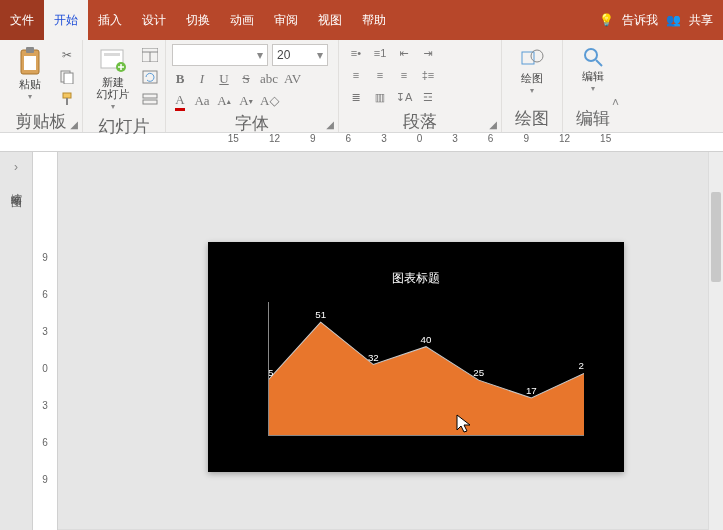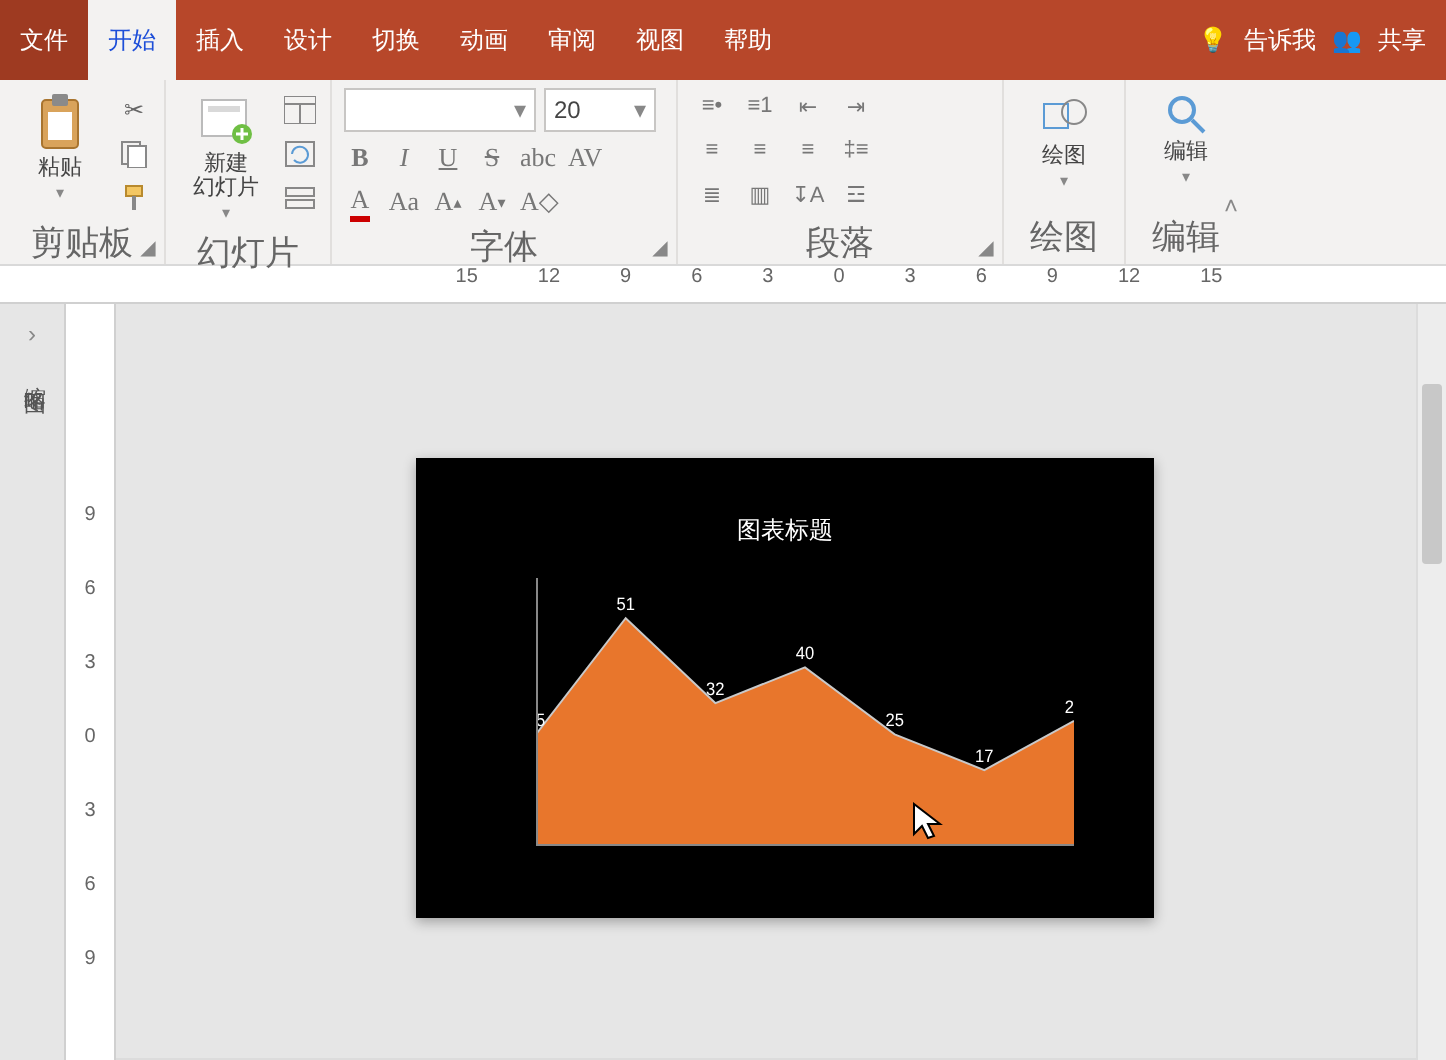--- a/index.html
+++ b/index.html
@@ -28,21 +28,21 @@
 .para-grid{display:grid;grid-template-columns:repeat(4,22px);grid-auto-rows:20px;gap:2px}
 .para-grid .ribbtn{font-family:inherit;font-size:11px}
 .collapse-btn{position:absolute;right:4px;bottom:22px;color:#888;cursor:pointer}
 .ruler-h{height:18px;background:#ffffff;border-bottom:1px solid #d0d0d0;display:flex;align-items:flex-start;justify-content:center;gap:30px;color:#666;font-size:10px;padding-left:116px}
 .workarea{position:relative;display:flex;height:392px}
 .leftbar{width:32px;background:#e6e6e6;border-right:1px solid #d0d0d0;display:flex;flex-direction:column;align-items:center;padding-top:8px;gap:10px}
 .outline-label{writing-mode:vertical-rl;font-size:11px;color:#555;letter-spacing:2px}
 .chev{color:#888;cursor:pointer}
 .ruler-v{width:24px;background:#fff;border-right:1px solid #d0d0d0;display:flex;flex-direction:column;align-items:center;justify-content:flex-start;gap:26px;color:#666;font-size:10px;padding-top:100px}
 .canvas{flex:1;background:#e6e6e6;position:relative}
-.slide{position:absolute;left:150px;top:77px;width:369px;height:230px;background:#000;box-shadow:0 2px 6px rgba(0,0,0,.3)}
+.slide{position:absolute;left:150px;top:90px;width:416px;height:230px;background:#000;box-shadow:0 2px 6px rgba(0,0,0,.3)}
 .chart-title{color:#fff;text-align:center;font-size:12px;padding-top:28px}
 .plot{position:absolute;left:60px;right:40px;top:60px;bottom:36px}
 .axis-x{position:absolute;left:0;right:0;bottom:0;height:1px;background:#888}
 .axis-y{position:absolute;left:0;top:0;bottom:0;width:1px;background:#888}
 .xlabels{position:absolute;left:60px;right:40px;bottom:14px;display:flex;justify-content:space-between;color:#ccc;font-size:10px}
 .area{fill:#e8762c}
 .series-line{stroke:#c9c9c9;stroke-width:1;fill:none}
 .dlabel{fill:#fff;font-size:9px;text-anchor:middle}
 .cursor{position:absolute;pointer-events:none}
 .scroll-v{position:absolute;right:0;top:0;bottom:0;width:14px;background:#ededed;border-left:1px solid #dcdcdc}

